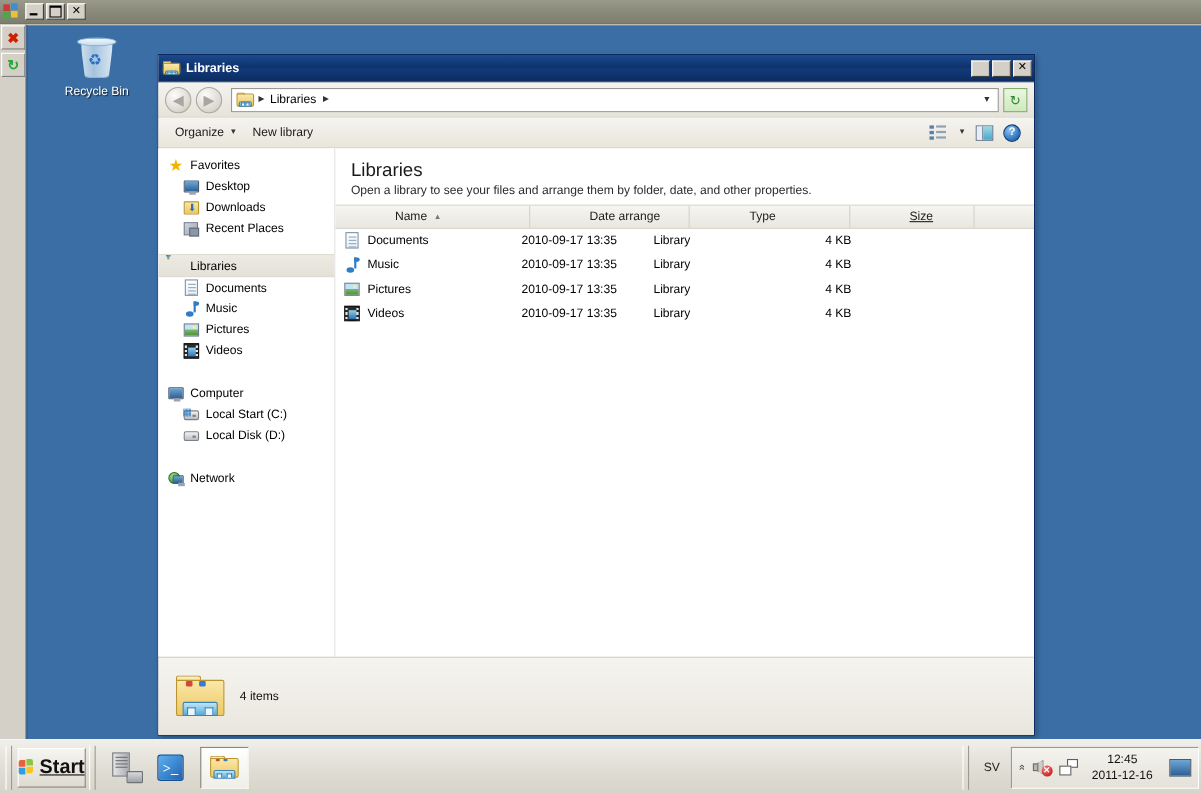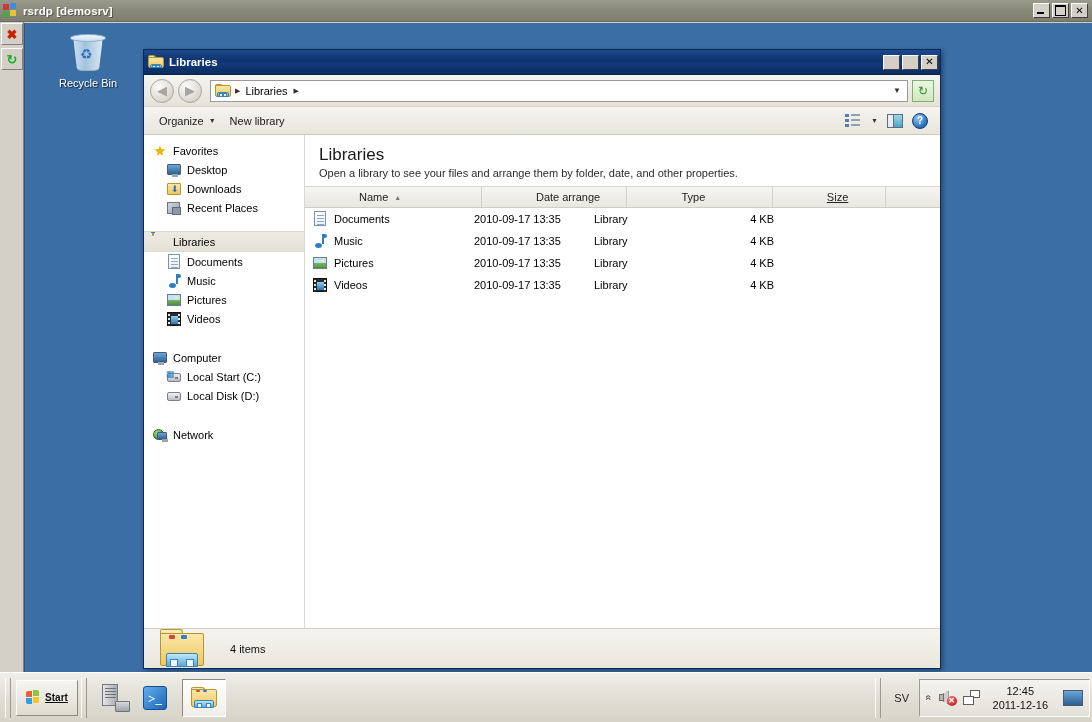--- a/index.html
+++ b/index.html
@@ -244,24 +244,24 @@
   }
   .sort-caret { font-size: 7px; color: #777; margin-left: 6px; }
   .rows { flex: 1; overflow: hidden; }
   .frow { height: 22px; display: flex; align-items: center; font-size: 11px; color: #000; }
   .fcell { padding-left: 7px; display: flex; align-items: center; overflow: hidden; white-space: nowrap; }
   .fcell.size { justify-content: flex-end; padding-right: 10px; padding-left: 0; }
   .ficon { width: 16px; height: 16px; margin-right: 6px; flex: none; position: relative; }
 
   
   .statusbar {
-    height: 40px; flex: none;
+    height: 71px; flex: none;
     background: linear-gradient(to bottom, #f5f4ef, #e9e6dd);
     border-top: 1px solid #d4d0c6;
-    display: flex; align-items: center; padding-left: 16px; gap: 26px;
+    display: flex; align-items: center; padding-left: 16px; gap: 14px;
   }
   .status-text { font-size: 11px; color: #111; }
 
   
   .libfolder { position: relative; width: 100%; height: 100%; }
   .lf-back {
     position: absolute; left: 0; top: 12%; width: 100%; height: 82%;
     background: linear-gradient(to bottom, #fbe7a8, #ecc963);
     border: 1px solid #b9952f; border-radius: 1px 2px 2px 2px;
   }
@@ -364,21 +364,21 @@
     border-left: 1px solid #ffffff; border-right: 1px solid #9d9a90;
   }
   .start-btn {
     width: 62px; height: 36px; margin-left: 2px;
     background: linear-gradient(to bottom, #f6f5f0, #dedbd1);
     border: 1px solid; border-color: #ffffff #8b887f #8b887f #ffffff;
     display: flex; align-items: center; justify-content: center; gap: 4px;
   }
   .winflag { width: 15px; height: 15px; position: relative; }
   .wf { position: absolute; width: 6px; height: 6px; }
-  .start-text { font-size: 10px; font-weight: bold; color: #111; text-decoration: underline; }
+  .start-text { font-size: 18px; font-weight: bold; color: #111; text-decoration: underline; }
   .qlaunch { display: flex; align-items: center; gap: 10px; padding: 0 10px; }
   .tb-icon { width: 30px; height: 30px; position: relative; }
   .tb-task {
     width: 44px; height: 38px; margin-left: 2px;
     background: linear-gradient(to bottom, #ffffff, #efeee8);
     border: 1px solid; border-color: #8b887f #ffffff #ffffff #8b887f;
     display: flex; align-items: center; justify-content: center;
   }
   
   .srvmgr { position:absolute; left:2px; top:1px; width:16px; height:22px;
@@ -425,21 +425,20 @@
 
 <div id="root">
 
   <div class="outer-titlebar">
     <div class="outer-title-icon">
       <div style="position:absolute;left:0;top:1px;width:6px;height:6px;background:#c93a3a;"></div>
       <div style="position:absolute;left:7px;top:0px;width:6px;height:6px;background:#3a8fd6;"></div>
       <div style="position:absolute;left:0px;top:8px;width:6px;height:6px;background:#4aa84a;"></div>
       <div style="position:absolute;left:7px;top:7px;width:6px;height:6px;background:#e8c13a;"></div>
     </div>
-    <div class="outer-title-text">rsrdp [demosrv]</div>
     <div class="outer-btns">
       <div class="win9x-btn btn-min"></div>
       <div class="win9x-btn btn-max"></div>
       <div class="win9x-btn">
         <span class="btn-close-glyph">✕</span>
       </div>
     </div>
   </div>
 
   <div class="left-strip">

